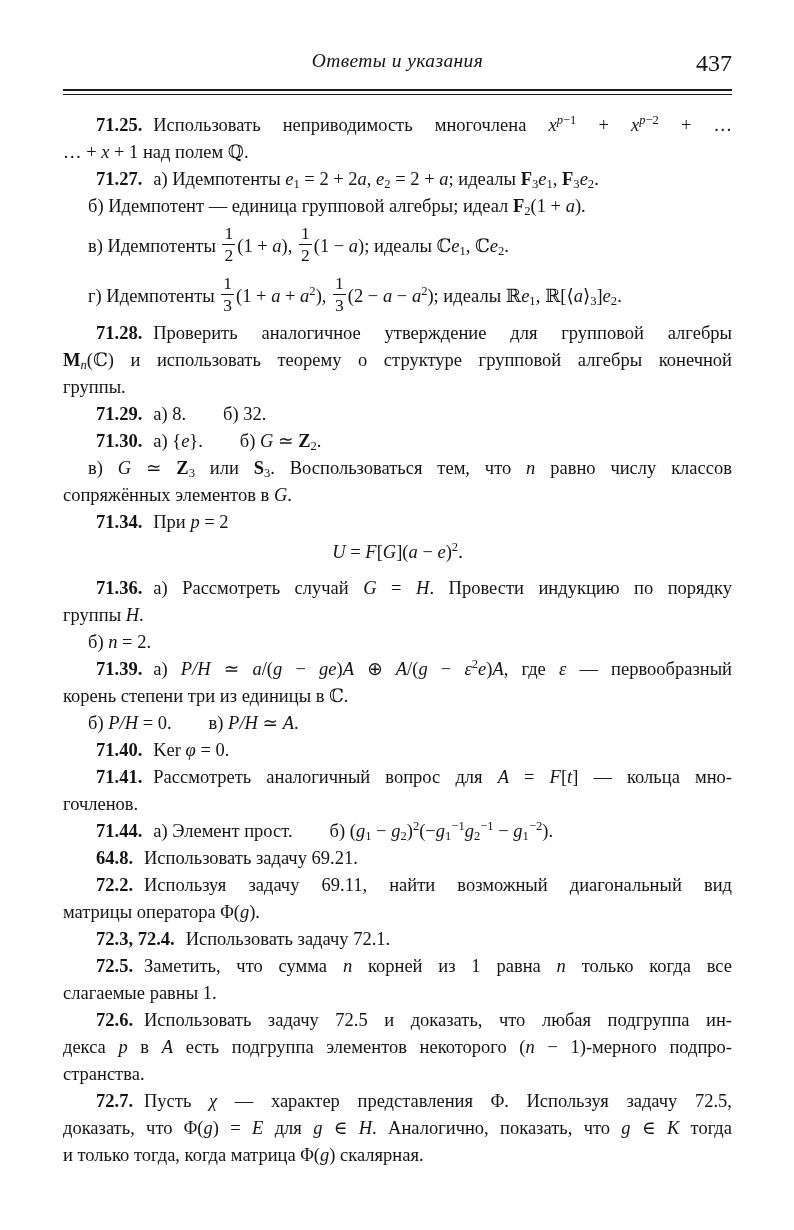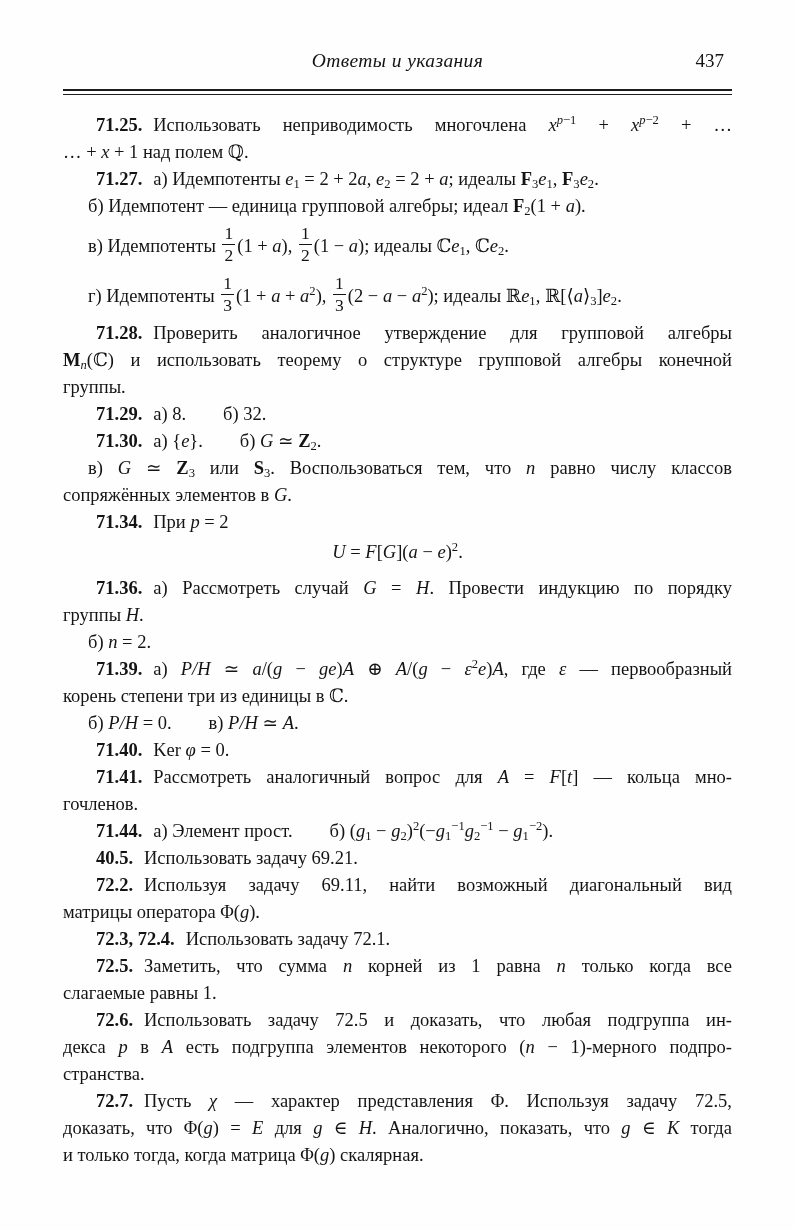--- a/index.html
+++ b/index.html
@@ -8,32 +8,32 @@
     font-family:"Liberation Serif","DejaVu Serif",serif;
     font-size:18.5px;
     -webkit-font-smoothing:antialiased;
   }
   .page{padding:50px 62px 0 63px;box-sizing:border-box;}
   .header{position:relative;height:30px;}
   .header .title{
     display:block;text-align:center;font-style:italic;font-size:19.5px;letter-spacing:.4px;
   }
   .header .pagenum{
-    position:absolute;right:8px;top:0;font-size:19px;font-style:normal;
+    position:absolute;right:0;top:0;font-size:24px;font-style:normal;
   }
   .rule{
     margin-top:9px;height:3px;
     border-top:2.5px solid #1c1c1c;border-bottom:1px solid #1c1c1c;
   }
   .content{margin-top:17px;}
   .line{
     line-height:27px;min-height:27px;text-align:left;
   }
   .jf{text-align:justify;text-align-last:justify;}
-  .ind{padding-left:33px;}
+  .ind{padding-left:33px;font-family:Liberation Serif, serif;}
   .ind2{padding-left:25px;}
   .pre{white-space:pre-wrap;}
   .tall{padding:4px 0 5px 25px;}
   .eq{text-align:right;text-align-last:center;margin:3px 0 9px 0;}
   .seg{}
   .num{font-weight:700;margin-right:11px;}
   .b{font-weight:700;}
   .i{font-style:italic;}
   .sup{font-size:68%;vertical-align:.52em;line-height:0;}
   .sub{font-size:68%;vertical-align:-.24em;line-height:0;}
@@ -74,21 +74,21 @@
     <div class="line ind jf"><span class="seg num">71.36.</span><span class="seg">а) Рассмотреть случай </span><span class="seg i">G</span><span class="seg"> = </span><span class="seg i">H</span><span class="seg">. Провести индукцию по порядку</span></div>
     <div class="line"><span class="seg">группы </span><span class="seg i">H</span><span class="seg">.</span></div>
     <div class="line ind2"><span class="seg">б) </span><span class="seg i">n</span><span class="seg"> = 2.</span></div>
     <div class="line ind jf"><span class="seg num">71.39.</span><span class="seg">а) </span><span class="seg i">P/H</span><span class="seg"> ≃ </span><span class="seg i">a</span><span class="seg">/(</span><span class="seg i">g</span><span class="seg"> − </span><span class="seg i">ge</span><span class="seg">)</span><span class="seg i">A</span><span class="seg"> ⊕ </span><span class="seg i">A</span><span class="seg">/(</span><span class="seg i">g</span><span class="seg"> − </span><span class="seg i">ε</span><span class="seg sup">2</span><span class="seg i">e</span><span class="seg">)</span><span class="seg i">A</span><span class="seg">, где </span><span class="seg i">ε</span><span class="seg"> — первообразный</span></div>
     <div class="line"><span class="seg">корень степени три из единицы в ℂ.</span></div>
     <div class="line ind2 pre"><span class="seg">б) </span><span class="seg i">P/H</span><span class="seg"> = 0.        в) </span><span class="seg i">P/H</span><span class="seg"> ≃ </span><span class="seg i">A</span><span class="seg">.</span></div>
     <div class="line ind"><span class="seg num">71.40.</span><span class="seg">Ker </span><span class="seg i">φ</span><span class="seg"> = 0.</span></div>
     <div class="line ind jf"><span class="seg num">71.41.</span><span class="seg">Рассмотреть аналогичный вопрос для </span><span class="seg i">A</span><span class="seg"> = </span><span class="seg i">F</span><span class="seg">[</span><span class="seg i">t</span><span class="seg">] — кольца мно-</span></div>
     <div class="line"><span class="seg">гочленов.</span></div>
     <div class="line ind pre"><span class="seg num">71.44.</span><span class="seg">а) Элемент прост.        б) (</span><span class="seg i">g</span><span class="seg sub">1</span><span class="seg"> − </span><span class="seg i">g</span><span class="seg sub">2</span><span class="seg">)</span><span class="seg sup">2</span><span class="seg">(−</span><span class="seg i">g</span><span class="seg sub">1</span><span class="seg sup">−1</span><span class="seg i">g</span><span class="seg sub">2</span><span class="seg sup">−1</span><span class="seg"> − </span><span class="seg i">g</span><span class="seg sub">1</span><span class="seg sup">−2</span><span class="seg">).</span></div>
-    <div class="line ind"><span class="seg num">40.5.</span><span class="seg">Использовать задачу 69.21.</span></div>
+    <div class="line ind"><span class="seg num">64.8.</span><span class="seg">Использовать задачу 69.21.</span></div>
     <div class="line ind jf"><span class="seg num">72.2.</span><span class="seg">Используя задачу 69.11, найти возможный диагональный вид</span></div>
     <div class="line"><span class="seg">матрицы оператора Φ(</span><span class="seg i">g</span><span class="seg">).</span></div>
     <div class="line ind"><span class="seg num">72.3, 72.4.</span><span class="seg">Использовать задачу 72.1.</span></div>
     <div class="line ind jf"><span class="seg num">72.5.</span><span class="seg">Заметить, что сумма </span><span class="seg i">n</span><span class="seg"> корней из 1 равна </span><span class="seg i">n</span><span class="seg"> только когда все</span></div>
     <div class="line"><span class="seg">слагаемые равны 1.</span></div>
     <div class="line ind jf"><span class="seg num">72.6.</span><span class="seg">Использовать задачу 72.5 и доказать, что любая подгруппа ин-</span></div>
     <div class="line jf"><span class="seg">декса </span><span class="seg i">p</span><span class="seg"> в </span><span class="seg i">A</span><span class="seg"> есть подгруппа элементов некоторого (</span><span class="seg i">n</span><span class="seg"> − 1)-мерного подпро-</span></div>
     <div class="line"><span class="seg">странства.</span></div>
     <div class="line ind jf"><span class="seg num">72.7.</span><span class="seg">Пусть </span><span class="seg i">χ</span><span class="seg"> — характер представления Φ. Используя задачу 72.5,</span></div>
     <div class="line jf"><span class="seg">доказать, что Φ(</span><span class="seg i">g</span><span class="seg">) = </span><span class="seg i">E</span><span class="seg"> для </span><span class="seg i">g</span><span class="seg"> ∈ </span><span class="seg i">H</span><span class="seg">. Аналогично, показать, что </span><span class="seg i">g</span><span class="seg"> ∈ </span><span class="seg i">K</span><span class="seg"> тогда</span></div>

